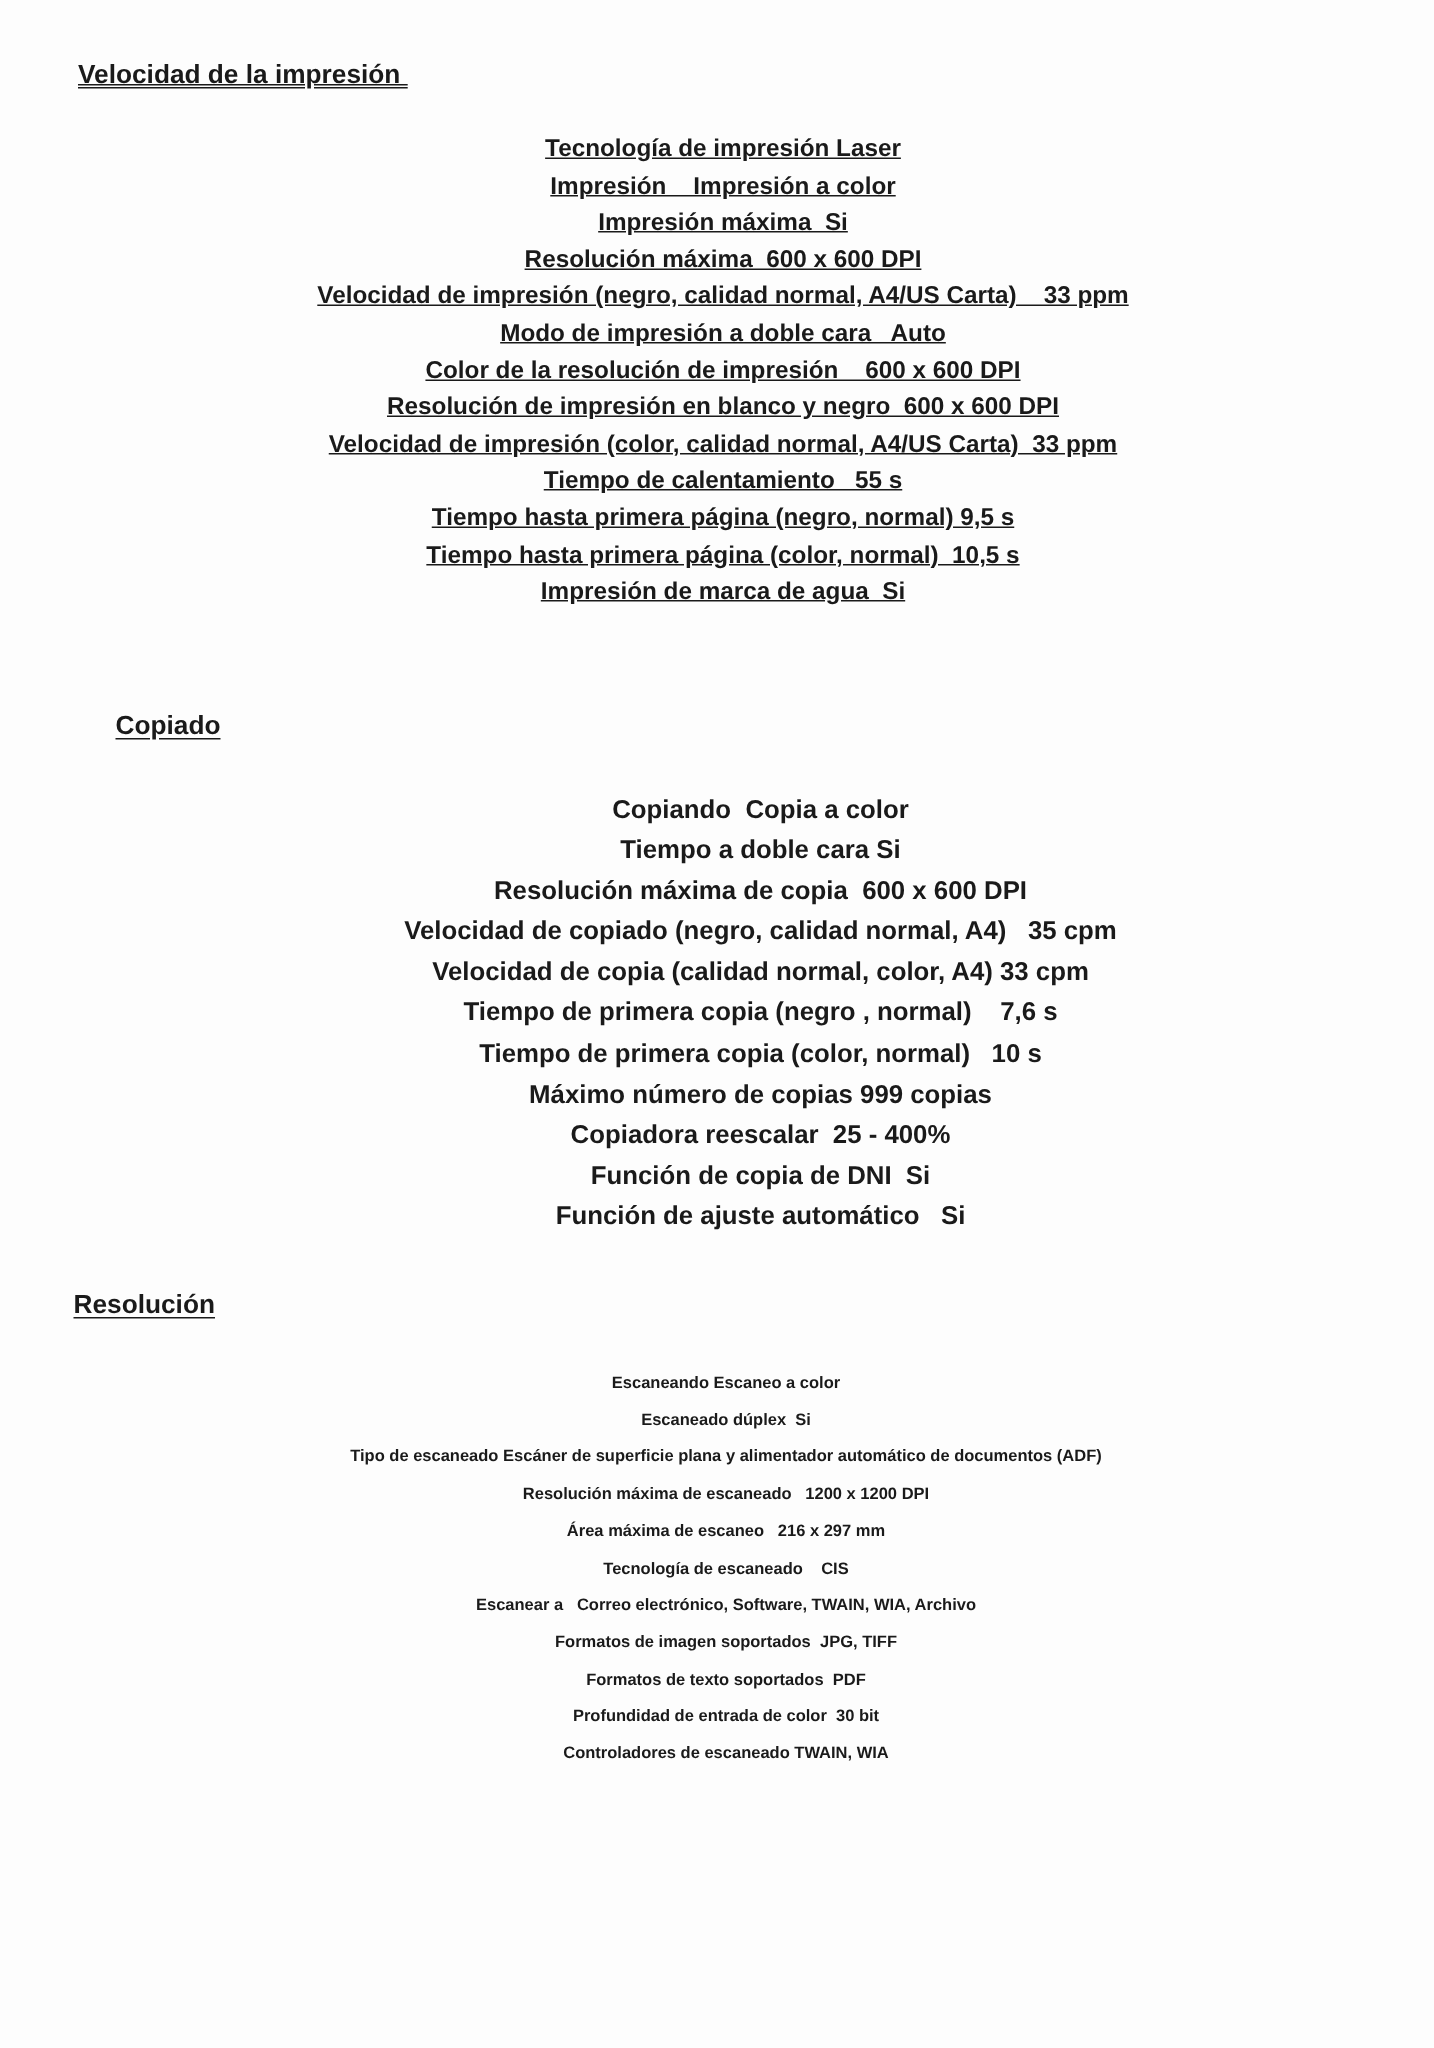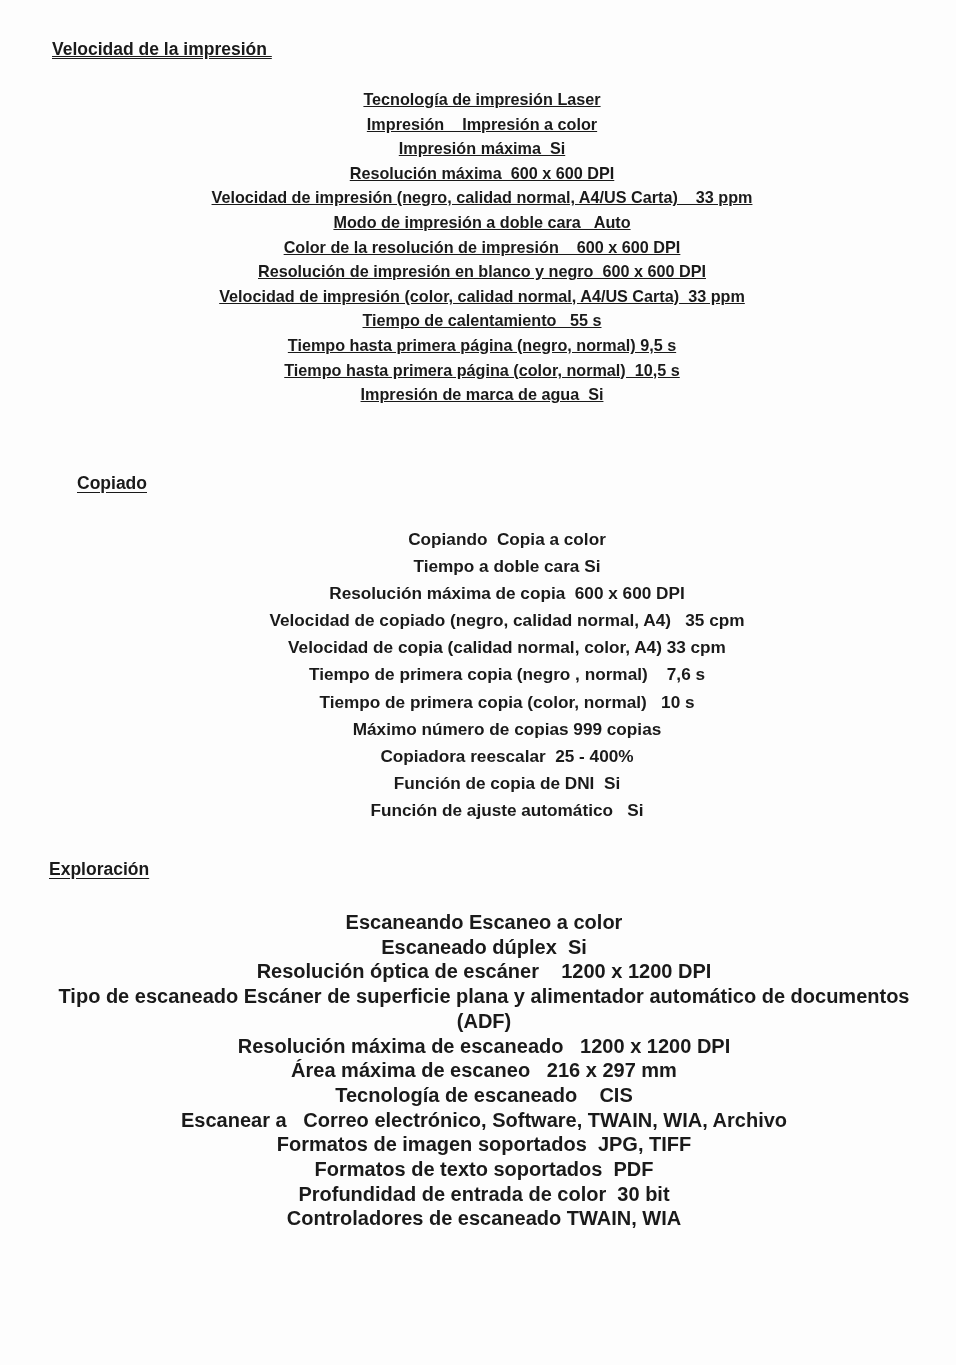--- a/index.html
+++ b/index.html
@@ -59,21 +59,21 @@
   
   .sec-print .spec-list { margin-top: 27px; }
   .sec-print .spec-row  { font-size: 16.2px; line-height: 24.6px; }
 
   
   .sec-copy .spec-list  { margin-top: 32px; }
   .sec-copy .spec-row   { font-size: 17.2px; line-height: 27.1px; }
 
   
   .sec-scan .spec-list  { margin-top: 30px; }
-  .sec-scan .spec-row   { font-size: 20px; line-height: 24.7px; }
+  .sec-scan .spec-row   { font-size: 11px; line-height: 24.7px; }
 </style>
 </head>
 <body>
 
 <div class="page">
 
   <section class="section sec-print">
     <h2 class="sec-heading">Velocidad de la impresión </h2>
     <ul class="spec-list">
       <li class="spec-row">Tecnología de impresión Laser</li>
@@ -103,25 +103,24 @@
       <li class="spec-row">Tiempo de primera copia (negro , normal)    7,6 s</li>
       <li class="spec-row">Tiempo de primera copia (color, normal)   10 s</li>
       <li class="spec-row">Máximo número de copias 999 copias</li>
       <li class="spec-row">Copiadora reescalar  25 - 400%</li>
       <li class="spec-row">Función de copia de DNI  Si</li>
       <li class="spec-row">Función de ajuste automático   Si</li>
     </ul>
   </section>
 
   <section class="section sec-scan">
-    <h2 class="sec-heading">Exploración</h2>
+    <h2 class="sec-heading">Resolución</h2>
     <ul class="spec-list">
       <li class="spec-row">Escaneando Escaneo a color</li>
       <li class="spec-row">Escaneado dúplex  Si</li>
-      <li class="spec-row">Resolución óptica de escáner    1200 x 1200 DPI</li>
       <li class="spec-row">Tipo de escaneado Escáner de superficie plana y alimentador automático de documentos (ADF)</li>
       <li class="spec-row">Resolución máxima de escaneado   1200 x 1200 DPI</li>
       <li class="spec-row">Área máxima de escaneo   216 x 297 mm</li>
       <li class="spec-row">Tecnología de escaneado    CIS</li>
       <li class="spec-row">Escanear a   Correo electrónico, Software, TWAIN, WIA, Archivo</li>
       <li class="spec-row">Formatos de imagen soportados  JPG, TIFF</li>
       <li class="spec-row">Formatos de texto soportados  PDF</li>
       <li class="spec-row">Profundidad de entrada de color  30 bit</li>
       <li class="spec-row">Controladores de escaneado TWAIN, WIA</li>
     </ul>

